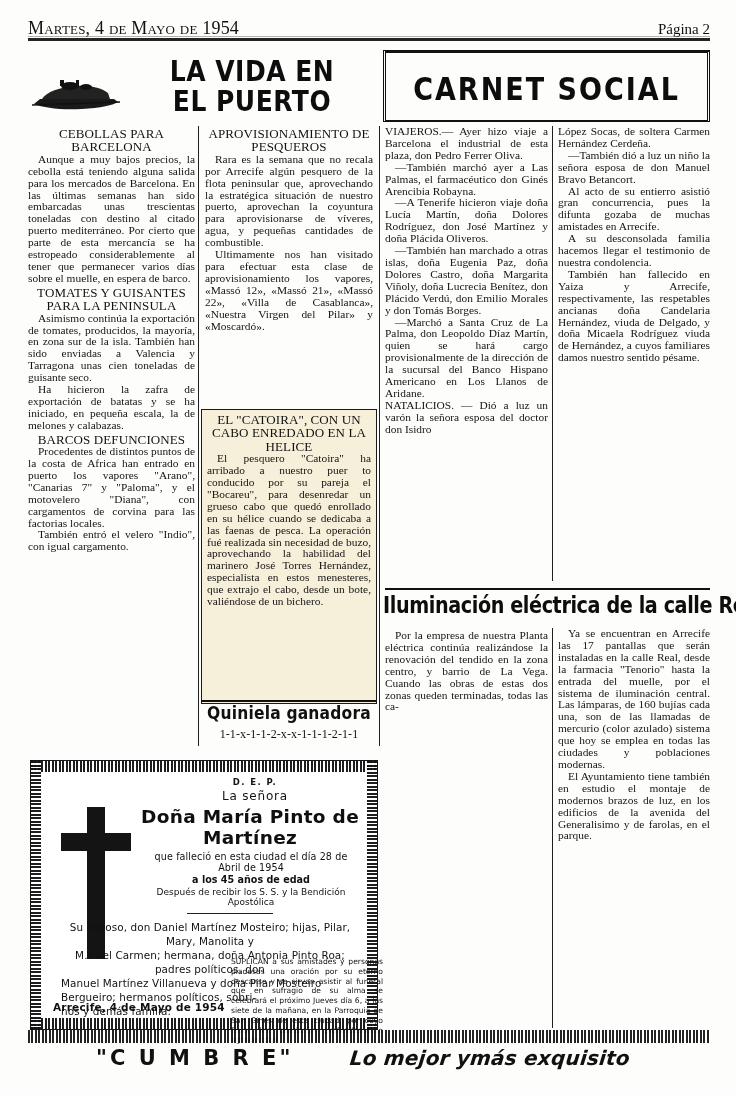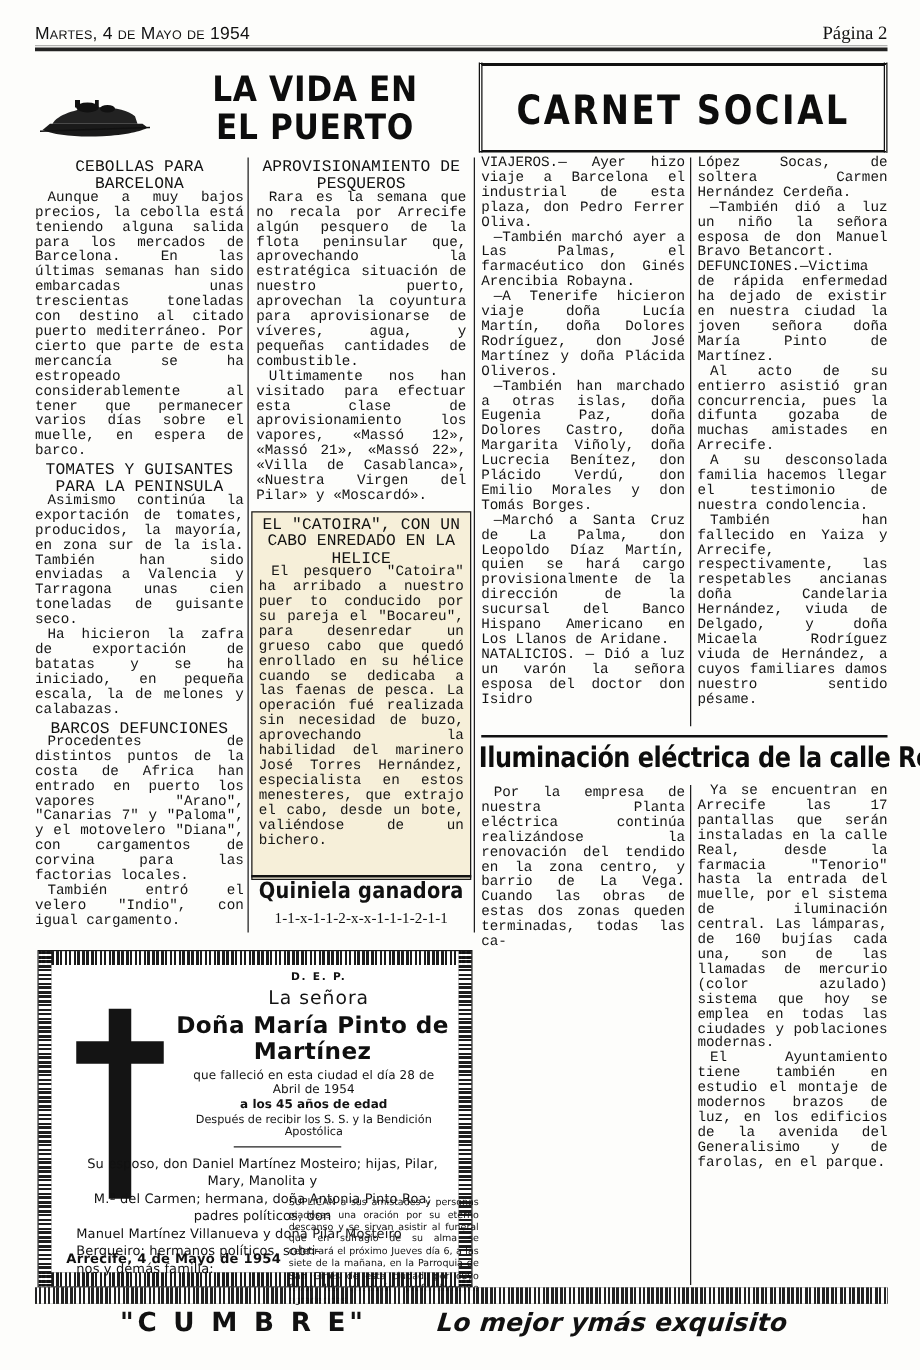--- a/index.html
+++ b/index.html
@@ -26,22 +26,22 @@
   
   .masthead {
     position: absolute;
     left: 28px; top: 18px;
     width: 682px;
     display: flex;
     justify-content: space-between;
     align-items: baseline;
   }
   .masthead-date {
-    font-family: Liberation Sans, sans-serif;
-    font-size: 14px;
+    font-family: Liberation Serif, serif;
+    font-size: 18px;
     font-variant: small-caps;
     letter-spacing: .2px;
     color: #111;
   }
   .masthead-page {
     font-family: "Liberation Serif", serif;
     font-size: 15px;
     color: #111;
   }
   .rule-top {
@@ -102,21 +102,21 @@
     text-align: center;
     color: #0d0d0d;
     transform: scaleY(1.2);
     transform-origin: top center;
     margin-top: 12px;
   }
 
   
   .col {
     position: absolute;
-    font-family: Liberation Mono, monospace;
+    font-family: Liberation Serif, serif;
     font-size: 11.4px;
     line-height: 11.9px;
     text-align: justify;
     color: #141414;
     -webkit-hyphens: auto;
     hyphens: auto;
   }
   .col p {
     margin: 0 0 0 0;
     text-indent: 10px;
@@ -254,21 +254,21 @@
     color: #121212;
     text-align: center;
   }
   .dep {
     font-size: 8.5px;
     font-weight: 700;
     letter-spacing: 1.4px;
     margin-left: 100px;
   }
   .la-senora {
-    font-size: 15px;
+    font-size: 12px;
     letter-spacing: .8px;
     margin-top: 2px;
     margin-left: 100px;
   }
   .obit-name {
     font-size: 18.5px;
     font-weight: 700;
     letter-spacing: .3px;
     margin-top: 3px;
     margin-left: 90px;
@@ -429,21 +429,20 @@
     <p>—También marchó ayer a Las Palmas, el farmacéutico don Ginés Arencibia Robayna.</p>
     <p>—A Tenerife hicieron viaje doña Lucía Martín, doña Dolores Rodríguez, don José Martínez y doña Plácida Oliveros.</p>
     <p>—También han marchado a otras islas, doña Eugenia Paz, doña Dolores Castro, doña Margarita Viñoly, doña Lucrecia Benítez, don Plácido Verdú, don Emilio Morales y don Tomás Borges.</p>
     <p>—Marchó a Santa Cruz de La Palma, don Leopoldo Díaz Martín, quien se hará cargo provisionalmente de la dirección de la sucursal del Banco Hispano Americano en Los Llanos de Aridane.</p>
     <p class="noind"><span>NATALICIOS. —</span> <span>Dió a luz un varón la señora esposa del doctor don Isidro</span></p>
   </div>
 
   <div class="col" id="col4">
     <p class="noind">López Socas, de soltera Carmen Hernández Cerdeña.</p>
     <p>—También dió a luz un niño la señora esposa de don Manuel Bravo Betancort.</p>
-    <p class="noind"><span>DEFUNCIONES.—</span><span>Victima de rápida enfermedad ha dejado de existir en nuestra ciudad la joven señora doña María Pinto de Martínez.</span></p>
     <p>Al acto de su entierro asistió gran concurrencia, pues la difunta gozaba de muchas amistades en Arrecife.</p>
     <p>A su desconsolada familia hacemos llegar el testimonio de nuestra condolencia.</p>
     <p>También han fallecido en Yaiza y Arrecife, respectivamente, las respetables ancianas doña Candelaria Hernández, viuda de Delgado, y doña Micaela Rodríguez viuda de Hernández, a cuyos familiares damos nuestro sentido pésame.</p>
   </div>
 
   <div class="ilum-rule"></div>
   <div class="ilum-title">Iluminación eléctrica de la calle Real</div>
 
   <div class="col" id="col3b">
     <p>Por la empresa de nuestra Planta eléctrica continúa realizándose la renovación del tendido en la zona centro, y barrio de La Vega. Cuando las obras de estas dos zonas queden terminadas, todas las ca-</p>

